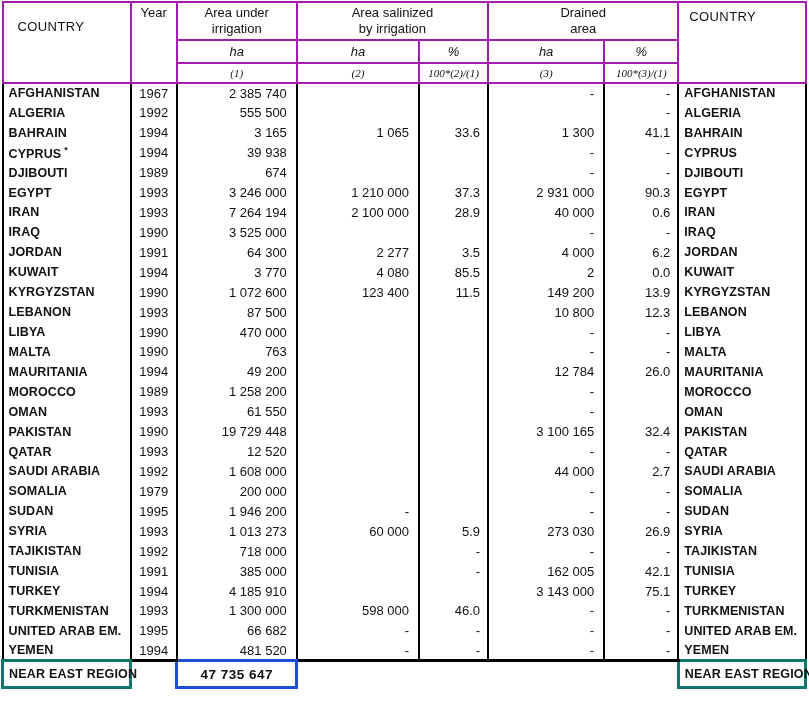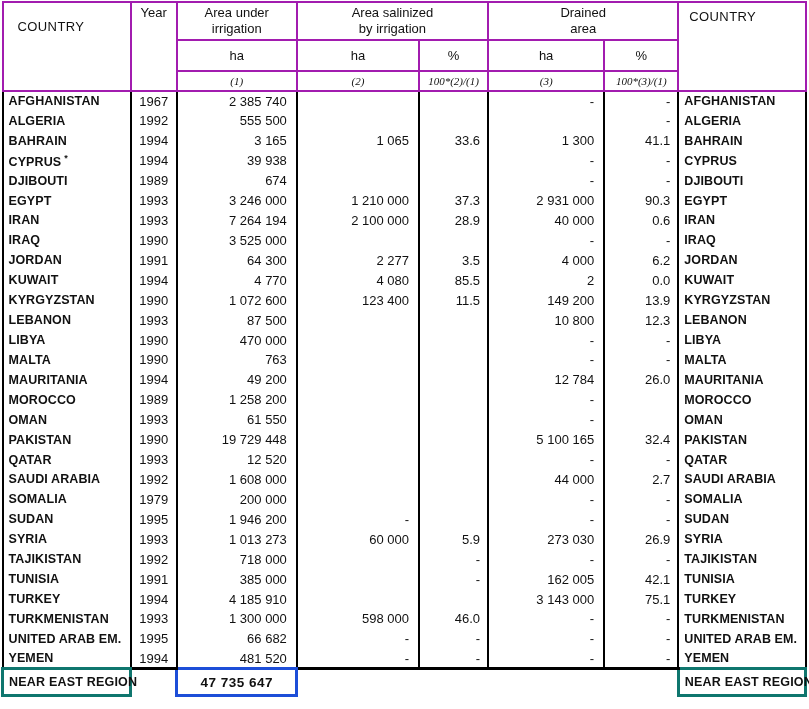--- a/index.html
+++ b/index.html
@@ -25,21 +25,21 @@
     vertical-align:top;text-align:left;
     padding:16px 0 0 14px;
     letter-spacing:.4px;
   }
   td.hd-year{vertical-align:top;padding-top:2px;}
   td.hd-country-right{
     vertical-align:top;text-align:left;
     padding:6px 0 0 10px;letter-spacing:.4px;
   }
   tr.hd-groups{height:38px;}
-  tr.hd-units{height:31px;}
+  tr.hd-units{height:23px;font-style:italic;}
   tr.hd-formulas{height:20px;}
   .grp-line{line-height:16px;}
   td.hd-formula{
     font-style:italic;font-size:11px;
     font-family:"Liberation Serif","DejaVu Serif",serif;
   }
   
   tbody td{
     border-left:2px solid #000;border-right:2px solid #000;
     border-top:0;border-bottom:0;
@@ -217,21 +217,21 @@
     <td class="num">2 277</td>
     <td class="pct">3.5</td>
     <td class="num">4 000</td>
     <td class="pct">6.2</td>
     <td class="country">JORDAN</td>
   </tr>
 
   <tr>
     <td class="country">KUWAIT</td>
     <td class="year">1994</td>
-    <td class="num">4 770</td>
+    <td class="num">3 770</td>
     <td class="num">4 080</td>
     <td class="pct">85.5</td>
     <td class="num">2</td>
     <td class="pct">0.0</td>
     <td class="country">KUWAIT</td>
   </tr>
 
   <tr>
     <td class="country">KYRGYZSTAN</td>
     <td class="year">1990</td>
@@ -308,21 +308,21 @@
     <td class="pct"></td>
     <td class="country">OMAN</td>
   </tr>
 
   <tr>
     <td class="country">PAKISTAN</td>
     <td class="year">1990</td>
     <td class="num">19 729 448</td>
     <td class="num"></td>
     <td class="pct"></td>
-    <td class="num">5 100 165</td>
+    <td class="num">3 100 165</td>
     <td class="pct">32.4</td>
     <td class="country">PAKISTAN</td>
   </tr>
 
   <tr>
     <td class="country">QATAR</td>
     <td class="year">1993</td>
     <td class="num">12 520</td>
     <td class="num"></td>
     <td class="pct"></td>

